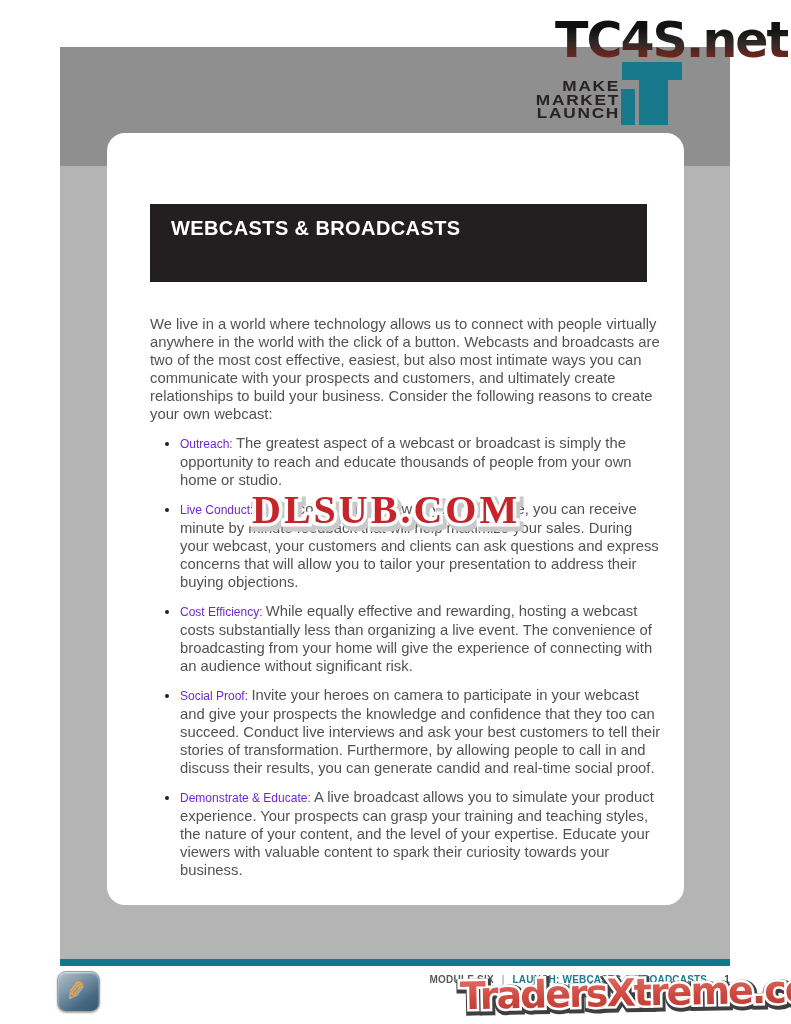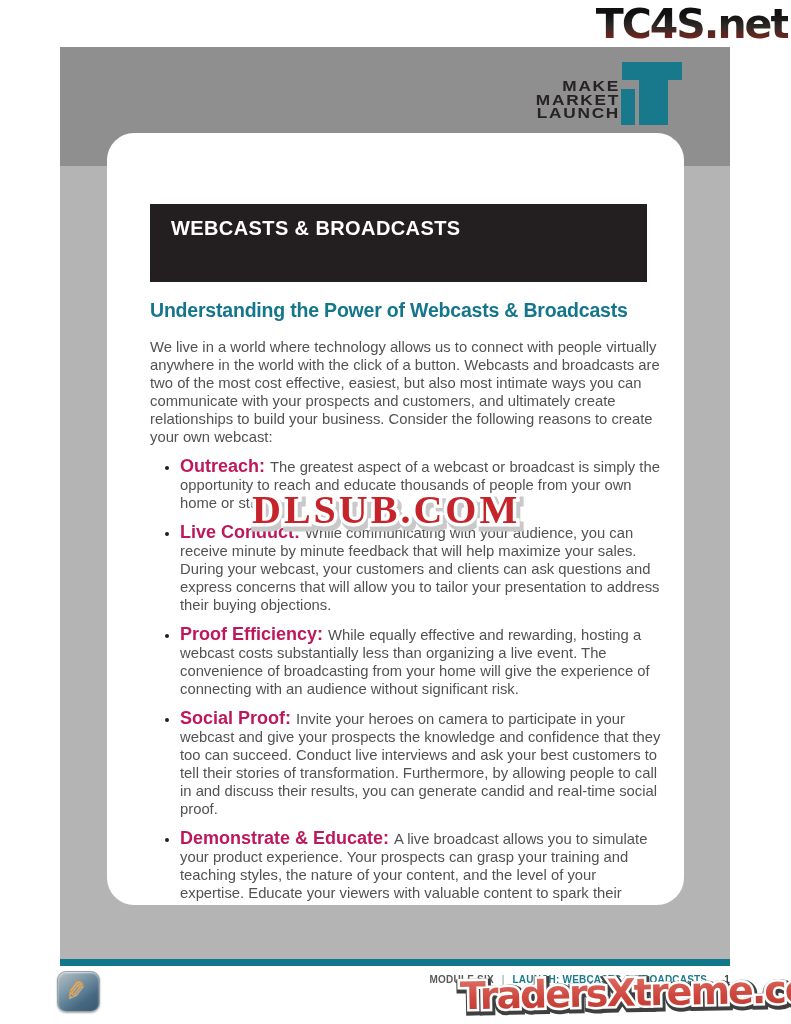--- a/index.html
+++ b/index.html
@@ -16,64 +16,64 @@
   .gray-frame-top {
     position:absolute; left:0; top:0; width:100%; height:119px;
     background:#8f8f8f;
   }
   .teal-stripe {
     position:absolute; left:60px; top:959px; width:670px; height:7px;
     background:#10788a;
   }
   
   .tc4s {
-    position:absolute; top:4px; right:3px;
+    position:absolute; top:16px; right:3px;
     font-family:"DejaVu Sans", sans-serif;
-    font-size:41px; font-weight:700; letter-spacing:-2px; line-height:1.0;
+    font-size:49px; font-weight:700; letter-spacing:-2px; line-height:1.0;
     color:#1c1c1c;
     background:linear-gradient(180deg,#101010 25%,#2e2a28 55%,#7c241a 88%,#93301f 100%);
     -webkit-background-clip:text; background-clip:text;
     -webkit-text-fill-color:transparent;
     white-space:nowrap;
   }
   
   .logo-words {
     position:absolute; left:500px; top:79px; width:120px; text-align:right;
     font-weight:800; font-size:15px; line-height:13.5px; letter-spacing:1.5px;
     color:#272224; transform:scaleX(1.15); transform-origin:right center;
   }
   .logo-it-part { position:absolute; background:#18788c; }
   .it-t-bar  { left:622px; top:62px;  width:60px; height:18px; }
   .it-t-stem { left:639px; top:62px;  width:29px; height:63px; }
   .it-i-bar  { left:621px; top:89px;  width:14px; height:36px; }
   
   .card {
     position:absolute; left:107px; top:133px; width:577px; height:772px;
-    background:#ffffff; border-radius:27px; overflow:hidden;
+    background:#ffffff; border-radius:18px; overflow:hidden;
   }
   .title-bar {
     position:absolute; left:43px; top:71px; width:497px; height:78px;
     background:#231f20; color:#ffffff;
     font-size:20px; font-weight:700; letter-spacing:0.4px;
     padding:13px 0 0 21px;
   }
   .card-body { position:absolute; left:43px; top:166px; width:512px; }
   .heading {
     color:#14768b; font-size:19.5px; font-weight:700; letter-spacing:-0.2px;
     margin:0 0 7px 0;
   }
   .intro {
     color:#515254; font-size:14.8px; line-height:18px; margin:16px 0 11px 0;
   }
   .bullets { list-style:disc outside; padding-left:30px; }
   .bullets li {
     color:#515254; font-size:14.8px; line-height:18px; margin-bottom:11px;
   }
   .bullets li::marker { color:#231f20; }
-  .bullets li strong { color:#be185d; font-size:18px; font-weight:700; }
+  .bullets li strong { color:#6d28d9; font-size:12px; font-weight:400; }
   
   .dlsub {
     position:absolute; left:252px; top:486px; width:300px; height:46px;
     font-family:Liberation Serif, serif; font-size:40px; font-weight:700;
     letter-spacing:3px; white-space:nowrap; pointer-events:none;
   }
   .dlsub span { position:absolute; left:0; top:0; }
   .dlsub .wm-shadow { color:#c9c9c9; -webkit-text-stroke:9px #c9c9c9; transform:translate(3px,4px); }
   .dlsub .wm-outline { color:#ffffff; -webkit-text-stroke:7px #ffffff; }
   .dlsub .wm-fill { color:#c5242a; }
@@ -137,26 +137,25 @@
   </div>
   <div class="logo-it-part it-t-bar"></div>
   <div class="logo-it-part it-t-stem"></div>
   <div class="logo-it-part it-i-bar"></div>
 
   <div class="card">
     <div class="title-bar">
       <span>WEBCASTS &amp; BROADCASTS</span>
     </div>
     <div class="card-body">
-      <h1 class="heading">Understanding the Power of Webcasts &amp; Broadcasts</h1>
       <p class="intro">We live in a world where technology allows us to connect with people virtually anywhere in the world with the click of a button. Webcasts and broadcasts are two of the most cost effective, easiest, but also most intimate ways you can communicate with your prospects and customers, and ultimately create relationships to build your business. Consider the following reasons to create your own webcast:</p>
       <ul class="bullets">
           <li><strong>Outreach: </strong>The greatest aspect of a webcast or broadcast is simply the opportunity to reach and educate thousands of people from your own home or studio.</li>
           <li><strong>Live Conduct: </strong>While communicating with your audience, you can receive minute by minute feedback that will help maximize your sales. During your webcast, your customers and clients can ask questions and express concerns that will allow you to tailor your presentation to address their buying objections.</li>
-          <li><strong>Proof Efficiency: </strong>While equally effective and rewarding, hosting a webcast costs substantially less than organizing a live event. The convenience of broadcasting from your home will give the experience of connecting with an audience without significant risk.</li>
+          <li><strong>Cost Efficiency: </strong>While equally effective and rewarding, hosting a webcast costs substantially less than organizing a live event. The convenience of broadcasting from your home will give the experience of connecting with an audience without significant risk.</li>
           <li><strong>Social Proof: </strong>Invite your heroes on camera to participate in your webcast and give your prospects the knowledge and confidence that they too can succeed. Conduct live interviews and ask your best customers to tell their stories of transformation. Furthermore, by allowing people to call in and discuss their results, you can generate candid and real-time social proof.</li>
           <li><strong>Demonstrate &amp; Educate: </strong>A live broadcast allows you to simulate your product experience. Your prospects can grasp your training and teaching styles, the nature of your content, and the level of your expertise. Educate your viewers with valuable content to spark their curiosity towards your business.</li>
         </ul>
     </div>
   </div>
 
   <div class="dlsub">
     <span class="wm-shadow">DLSUB.COM</span>
     <span class="wm-outline">DLSUB.COM</span>
     <span class="wm-fill">DLSUB.COM</span>

